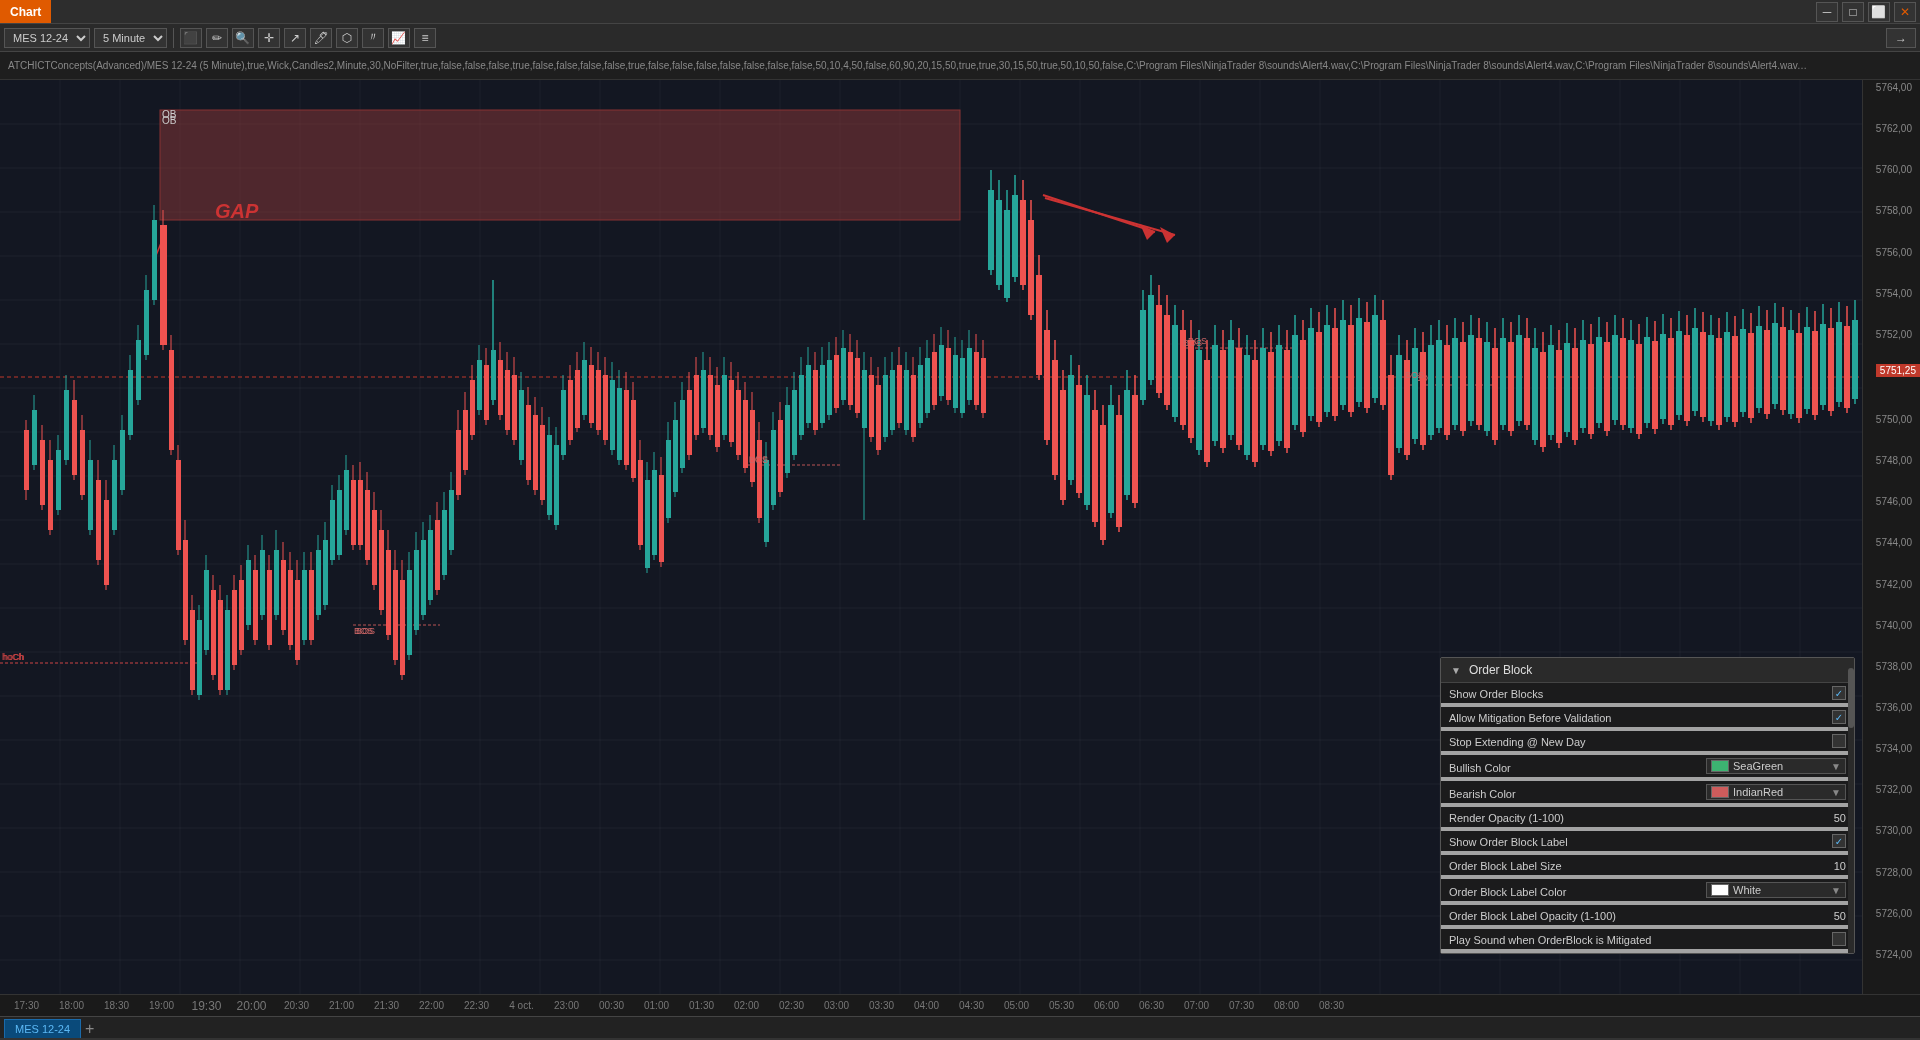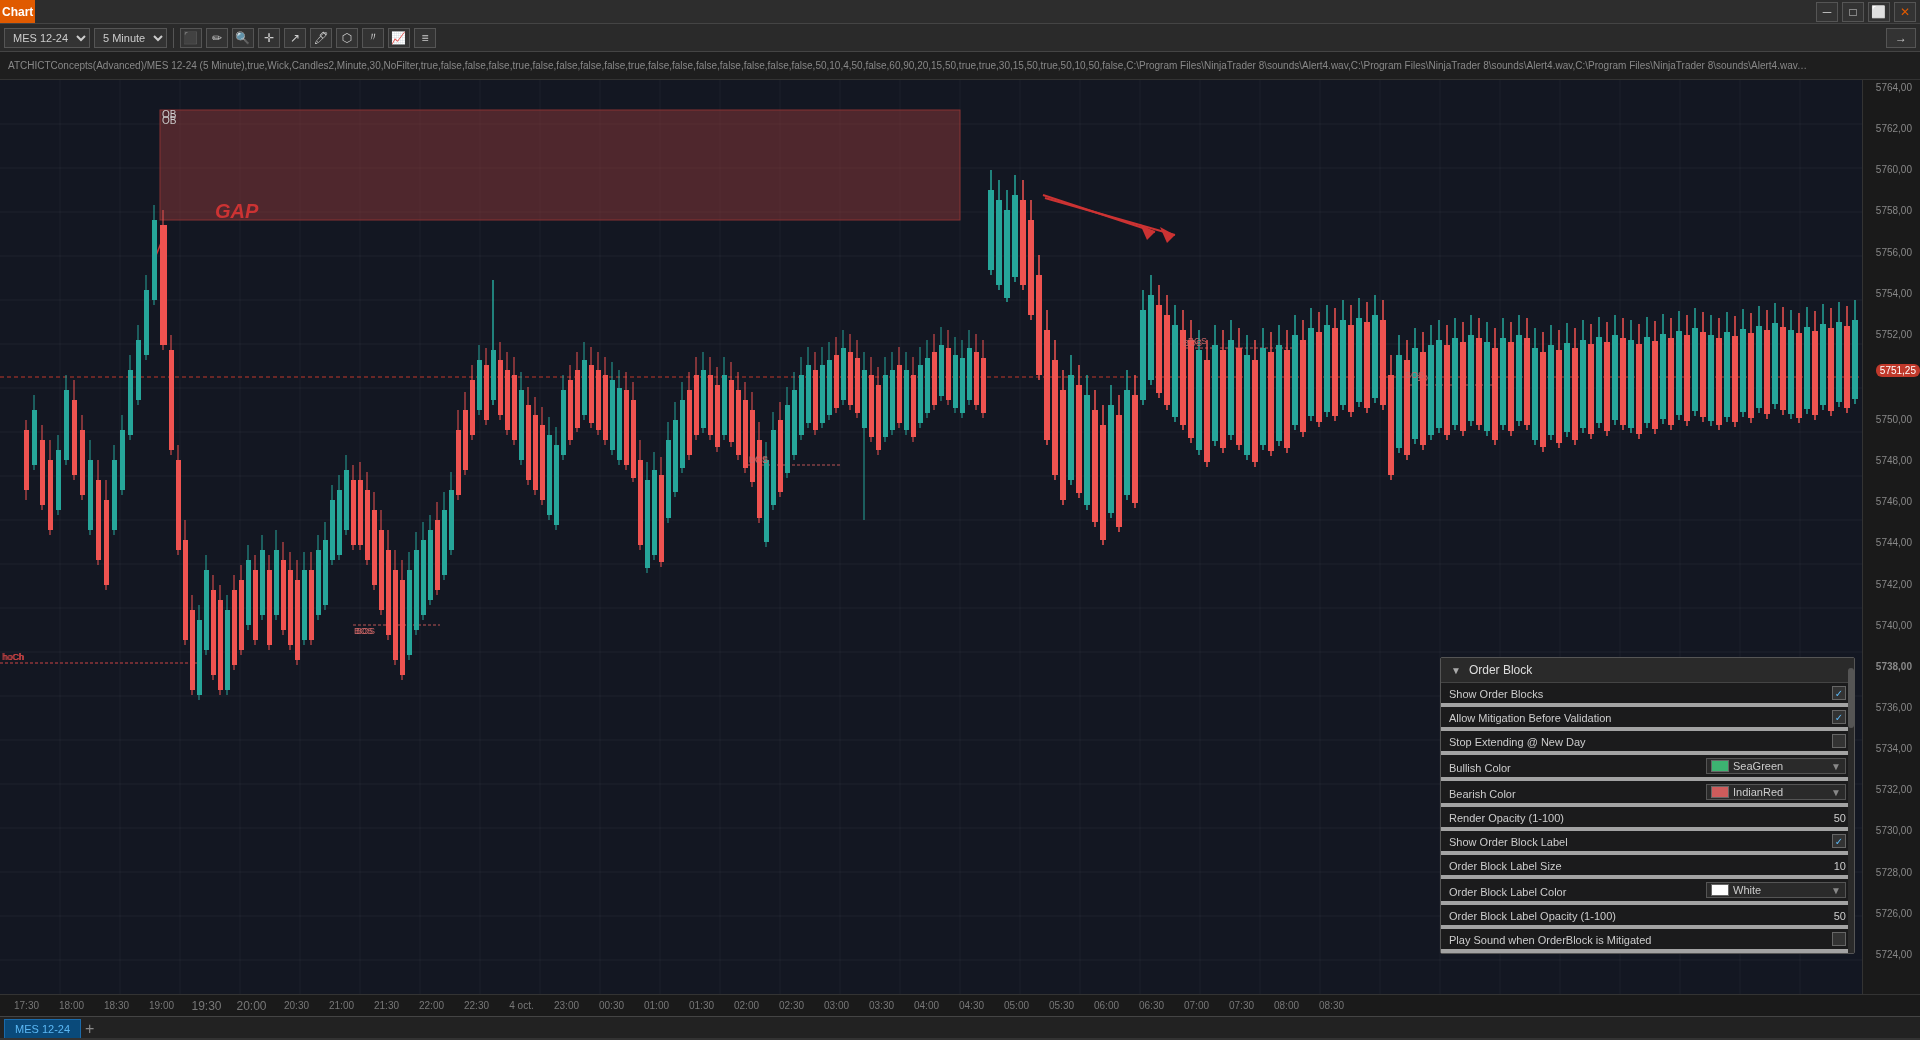--- a/index.html
+++ b/index.html
@@ -17,21 +17,21 @@
     #title-bar {
       height: 24px;
       background: #2d2d2d;
       display: flex;
       align-items: center;
       border-bottom: 1px solid #444;
     }
     #title-chart {
       background: #e05a00;
       color: white;
-      padding: 2px 2px;
+      padding: 2px 10px;
       font-weight: bold;
       font-size: 12px;
       height: 100%;
       display: flex;
       align-items: center;
     }
 
     
     #toolbar {
       height: 28px;
@@ -1176,28 +1176,28 @@
     <div class="price-label" style="height:44px; display:flex; align-items:flex-start; justify-content:flex-end; padding-right:4px;">5764,00</div>
     <div class="price-label" style="height:44px; display:flex; align-items:flex-start; justify-content:flex-end; padding-right:4px;">5762,00</div>
     <div class="price-label" style="height:44px; display:flex; align-items:flex-start; justify-content:flex-end; padding-right:4px;">5760,00</div>
     <div class="price-label" style="height:44px; display:flex; align-items:flex-start; justify-content:flex-end; padding-right:4px;">5758,00</div>
     <div class="price-label" style="height:44px; display:flex; align-items:flex-start; justify-content:flex-end; padding-right:4px;">5756,00</div>
     <div class="price-label" style="height:44px; display:flex; align-items:flex-start; justify-content:flex-end; padding-right:4px;">5754,00</div>
 
     <div style="position:relative; height:44px; display:flex; align-items:flex-start; justify-content:flex-end; padding-right:0px;">
       <span class="price-label" style="padding-right:4px; color:#888;">5752,00</span>
     </div>
-    <div style="position:absolute; right:0; top:284px; background:#c0392b; color:white; font-size:10px; padding:1px 4px; white-space:nowrap; z-index:10;border-radius:6px;">5751,25</div>
+    <div style="position:absolute; right:0; top:284px; background:#c0392b; color:white; font-size:10px; padding:1px 4px; white-space:nowrap; z-index:10;">5751,25</div>
     <div class="price-label" style="height:44px; display:flex; align-items:flex-start; justify-content:flex-end; padding-right:4px; margin-top:44px;">5750,00</div>
     <div class="price-label" style="height:44px; display:flex; align-items:flex-start; justify-content:flex-end; padding-right:4px;">5748,00</div>
     <div class="price-label" style="height:44px; display:flex; align-items:flex-start; justify-content:flex-end; padding-right:4px;">5746,00</div>
     <div class="price-label" style="height:44px; display:flex; align-items:flex-start; justify-content:flex-end; padding-right:4px;">5744,00</div>
     <div class="price-label" style="height:44px; display:flex; align-items:flex-start; justify-content:flex-end; padding-right:4px;">5742,00</div>
     <div class="price-label" style="height:44px; display:flex; align-items:flex-start; justify-content:flex-end; padding-right:4px;">5740,00</div>
-    <div class="price-label" style="height:44px; display:flex; align-items:flex-start; justify-content:flex-end; padding-right:4px;font-weight:bold;">5738,00</div>
+    <div class="price-label" style="height:44px; display:flex; align-items:flex-start; justify-content:flex-end; padding-right:4px;">5738,00</div>
     <div class="price-label" style="height:44px; display:flex; align-items:flex-start; justify-content:flex-end; padding-right:4px;">5736,00</div>
     <div class="price-label" style="height:44px; display:flex; align-items:flex-start; justify-content:flex-end; padding-right:4px;">5734,00</div>
     <div class="price-label" style="height:44px; display:flex; align-items:flex-start; justify-content:flex-end; padding-right:4px;">5732,00</div>
     <div class="price-label" style="height:44px; display:flex; align-items:flex-start; justify-content:flex-end; padding-right:4px;">5730,00</div>
     <div class="price-label" style="height:44px; display:flex; align-items:flex-start; justify-content:flex-end; padding-right:4px;">5728,00</div>
     <div class="price-label" style="height:44px; display:flex; align-items:flex-start; justify-content:flex-end; padding-right:4px;">5726,00</div>
     <div class="price-label" style="height:44px; display:flex; align-items:flex-start; justify-content:flex-end; padding-right:4px;">5724,00</div>
   </div>
 
   <div id="ob-panel" style="position:absolute; right:65px; bottom:40px; width:415px; background:rgba(28,28,28,0.97); border:1px solid #555; border-radius:2px; z-index:100;">

